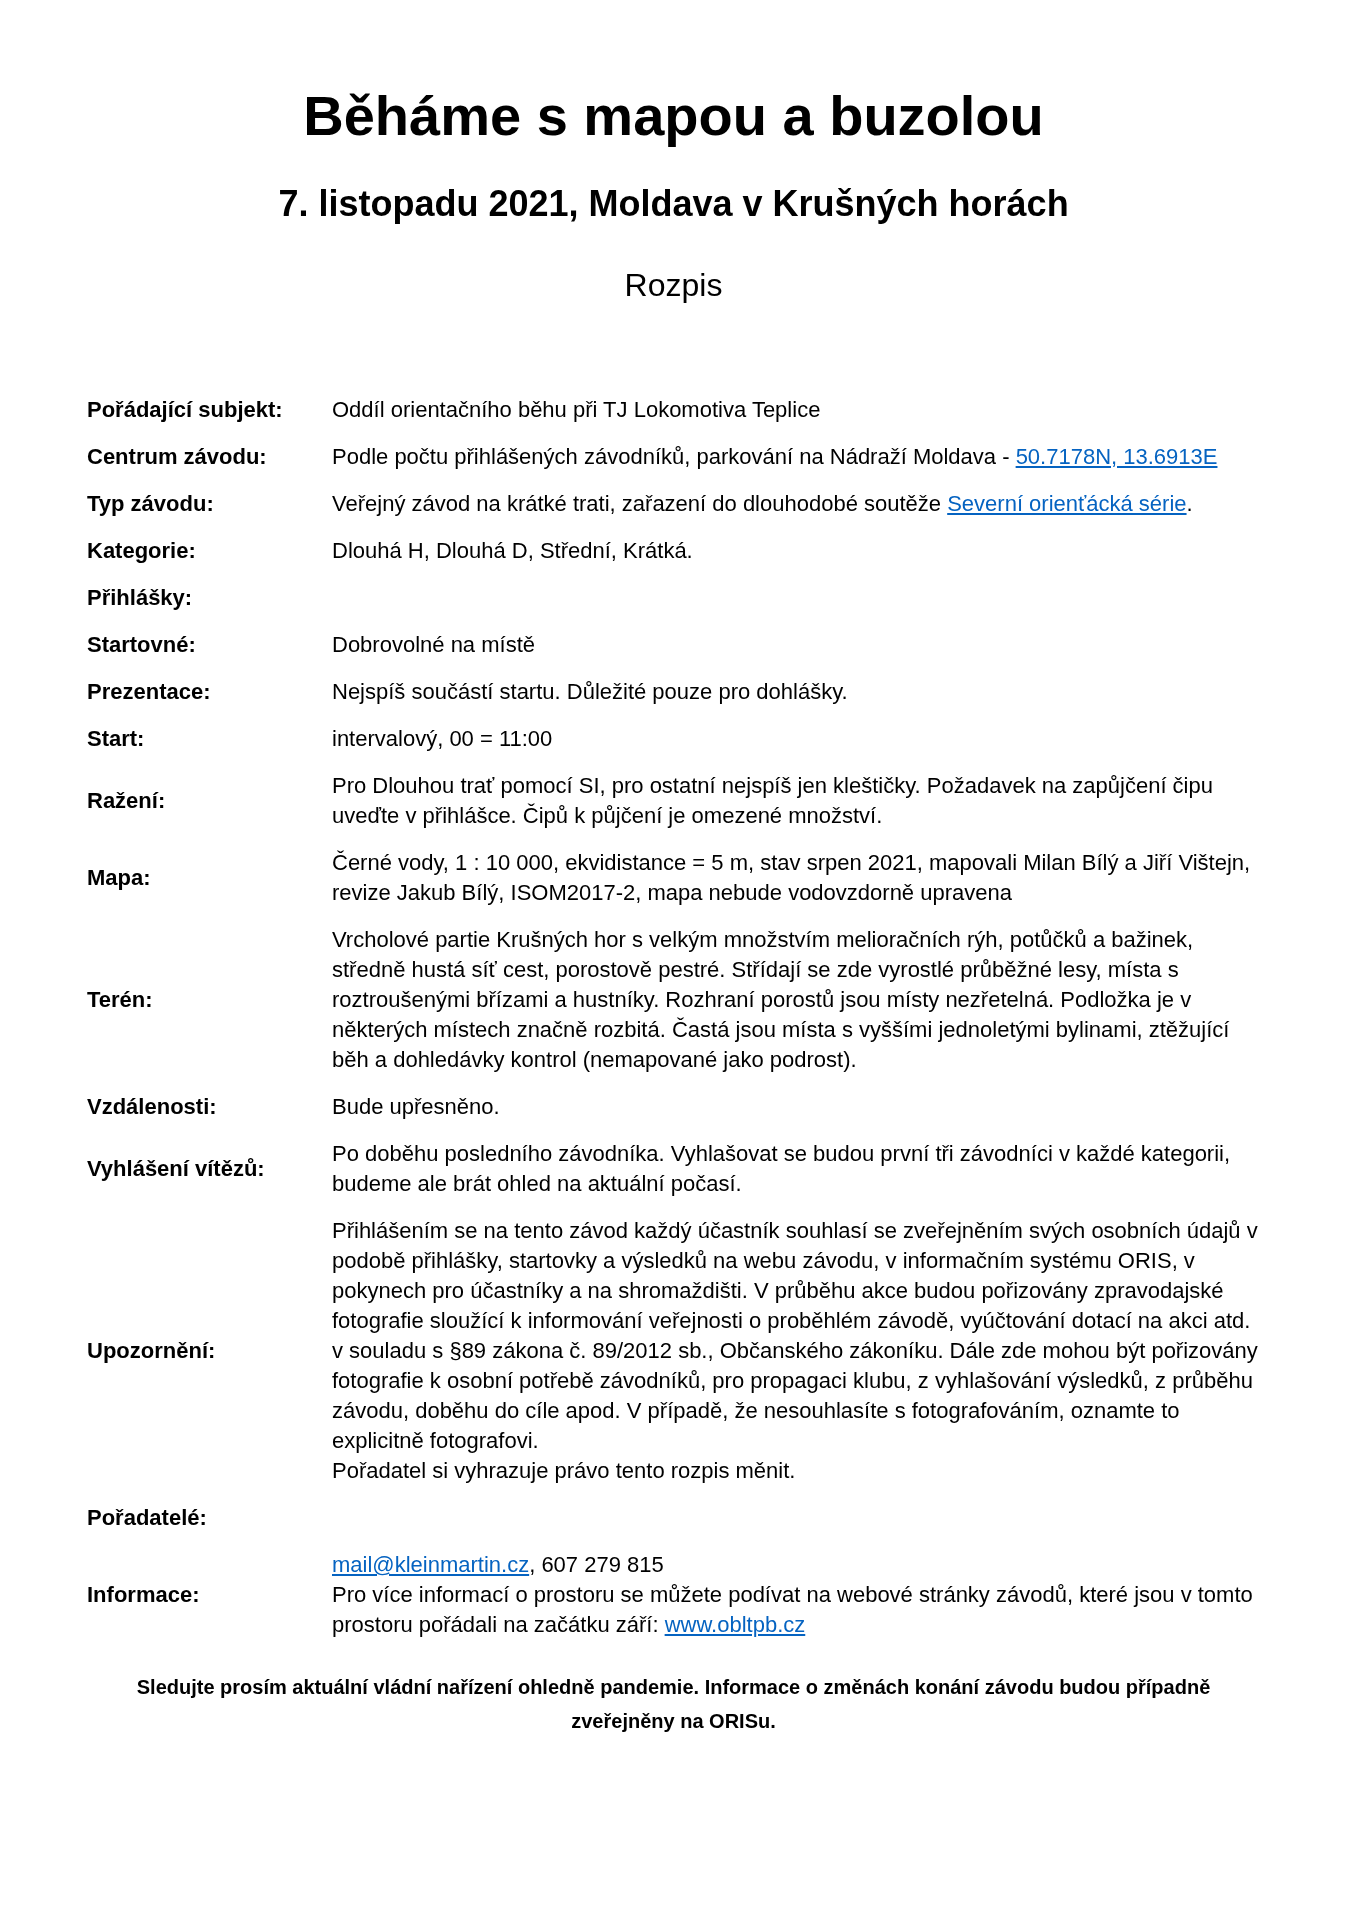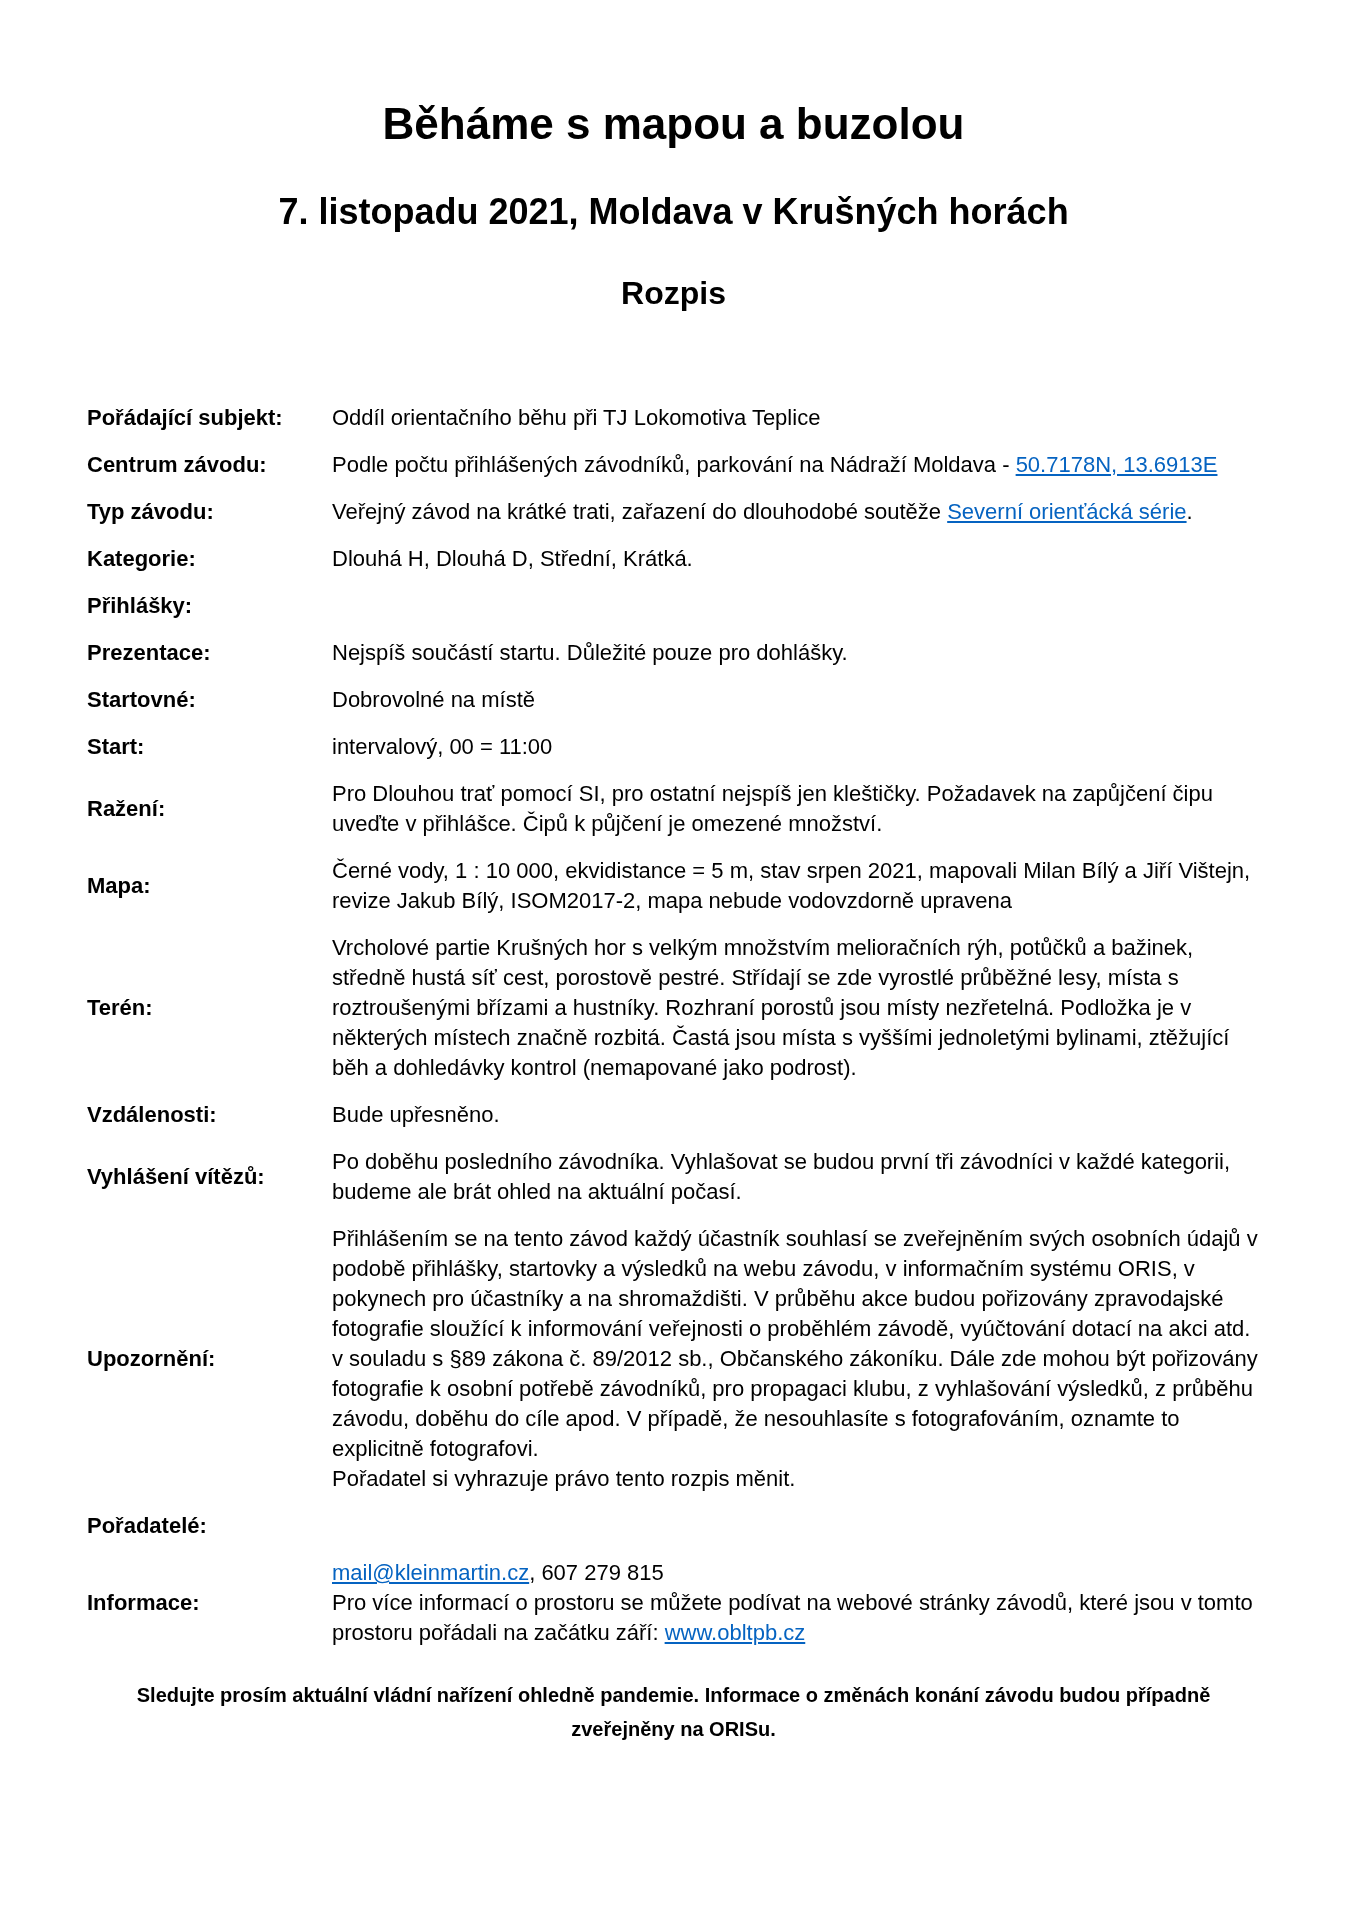--- a/index.html
+++ b/index.html
@@ -7,37 +7,37 @@
     position: relative;
     width: 1357px;
     min-height: 1920px;
     box-sizing: border-box;
     background: #ffffff;
     color: #000000;
     font-family: "Liberation Sans", sans-serif;
     padding: 78px 97px 50px 87px;
   }
   .doc-title {
-    font-size: 44px;
+    font-size: 56px;
     line-height: 60px;
     font-weight: 700;
     text-align: center;
-    margin: 16px;
+    margin: 8px;
   }
   .doc-subtitle {
     font-size: 36px;
     line-height: 44px;
     font-weight: 700;
     text-align: center;
     margin: 36px 0 0 0;
   }
   .doc-heading {
     font-size: 32px;
     line-height: 44px;
-    font-weight: 700;
+    font-weight: 400;
     text-align: center;
     margin: 37px 0 0 0;
   }
   .rows {
     margin-top: 88px;
     font-size: 22px;
     line-height: 30px;
   }
   .row {
     display: flex;
@@ -97,29 +97,29 @@
       <div class="row">
         <div class="row-label">Kategorie:</div>
         <div class="row-value">
           <div class="value-block"><span>Dlouhá H, Dlouhá D, Střední, Krátká.</span></div>
         </div>
       </div>
       <div class="row">
         <div class="row-label">Přihlášky:</div>
       </div>
       <div class="row">
+        <div class="row-label">Startovné:</div>
+        <div class="row-value">
+          <div class="value-block"><span>Dobrovolné na místě</span></div>
+        </div>
+      </div>
+      <div class="row">
         <div class="row-label">Prezentace:</div>
         <div class="row-value">
           <div class="value-block"><span>Nejspíš součástí startu. Důležité pouze pro dohlášky.</span></div>
-        </div>
-      </div>
-      <div class="row">
-        <div class="row-label">Startovné:</div>
-        <div class="row-value">
-          <div class="value-block"><span>Dobrovolné na místě</span></div>
         </div>
       </div>
       <div class="row">
         <div class="row-label">Start:</div>
         <div class="row-value">
           <div class="value-block"><span>intervalový, 00 = 11:00</span></div>
         </div>
       </div>
       <div class="row">
         <div class="row-label">Ražení:</div>

